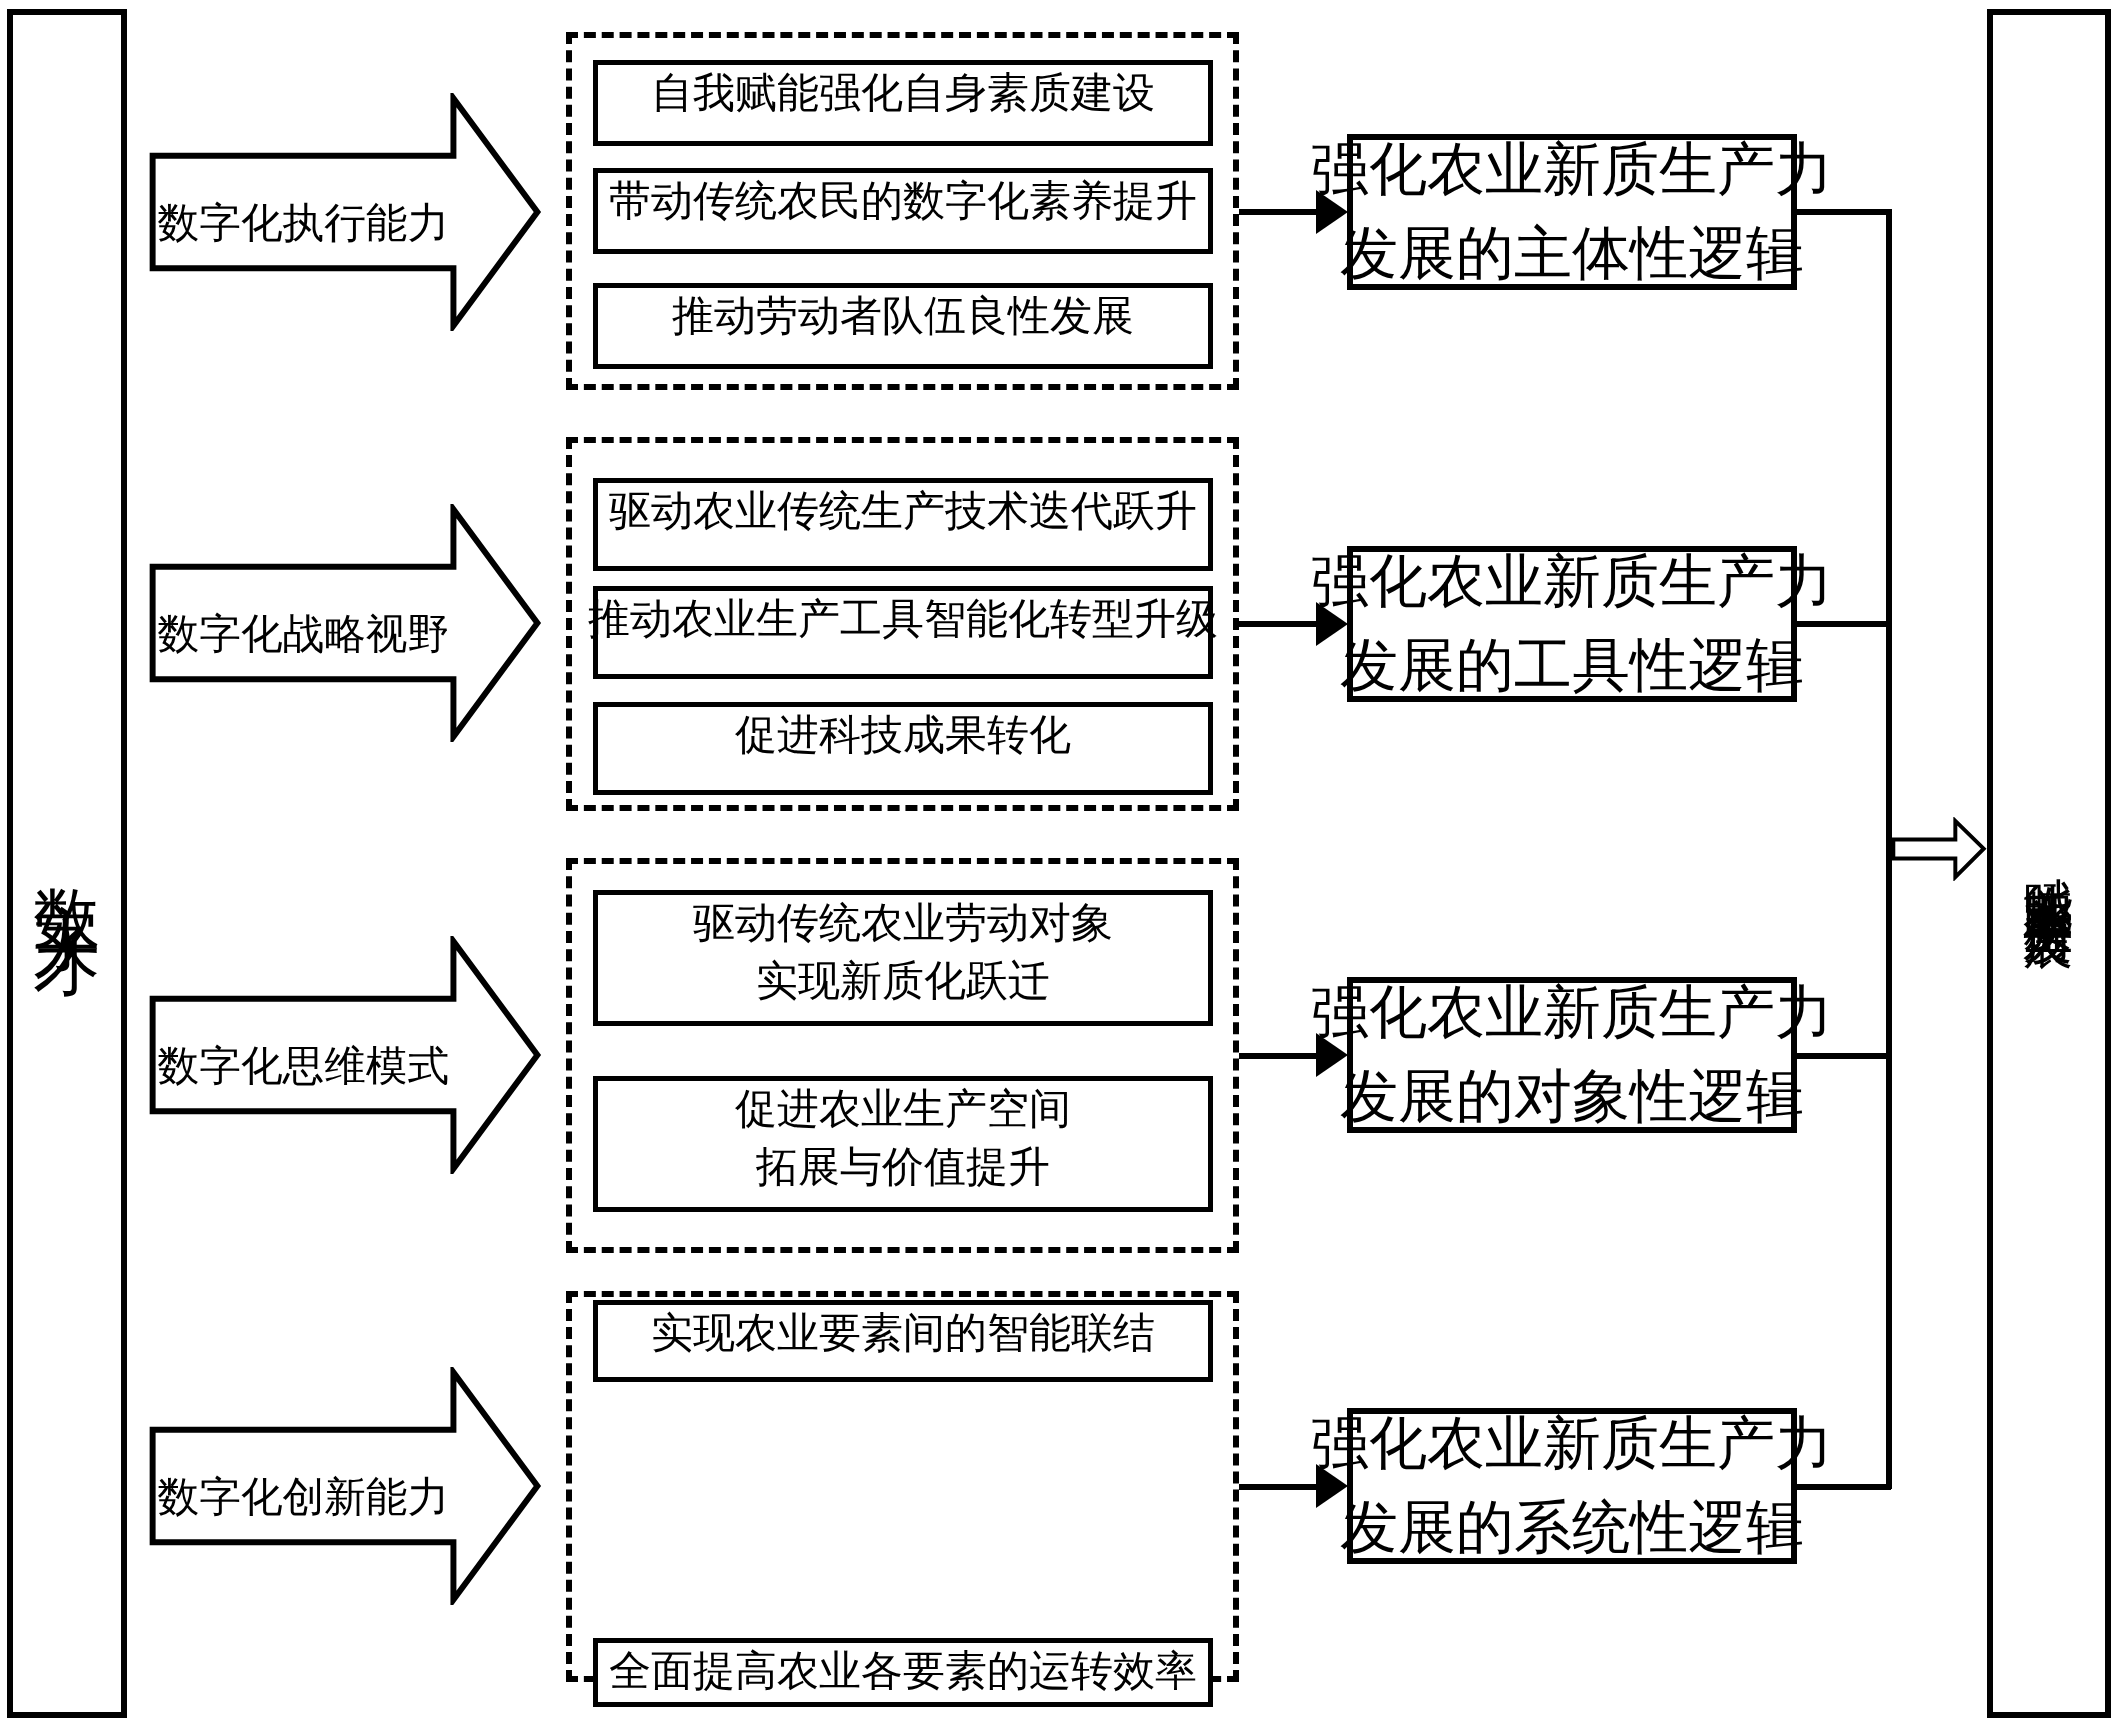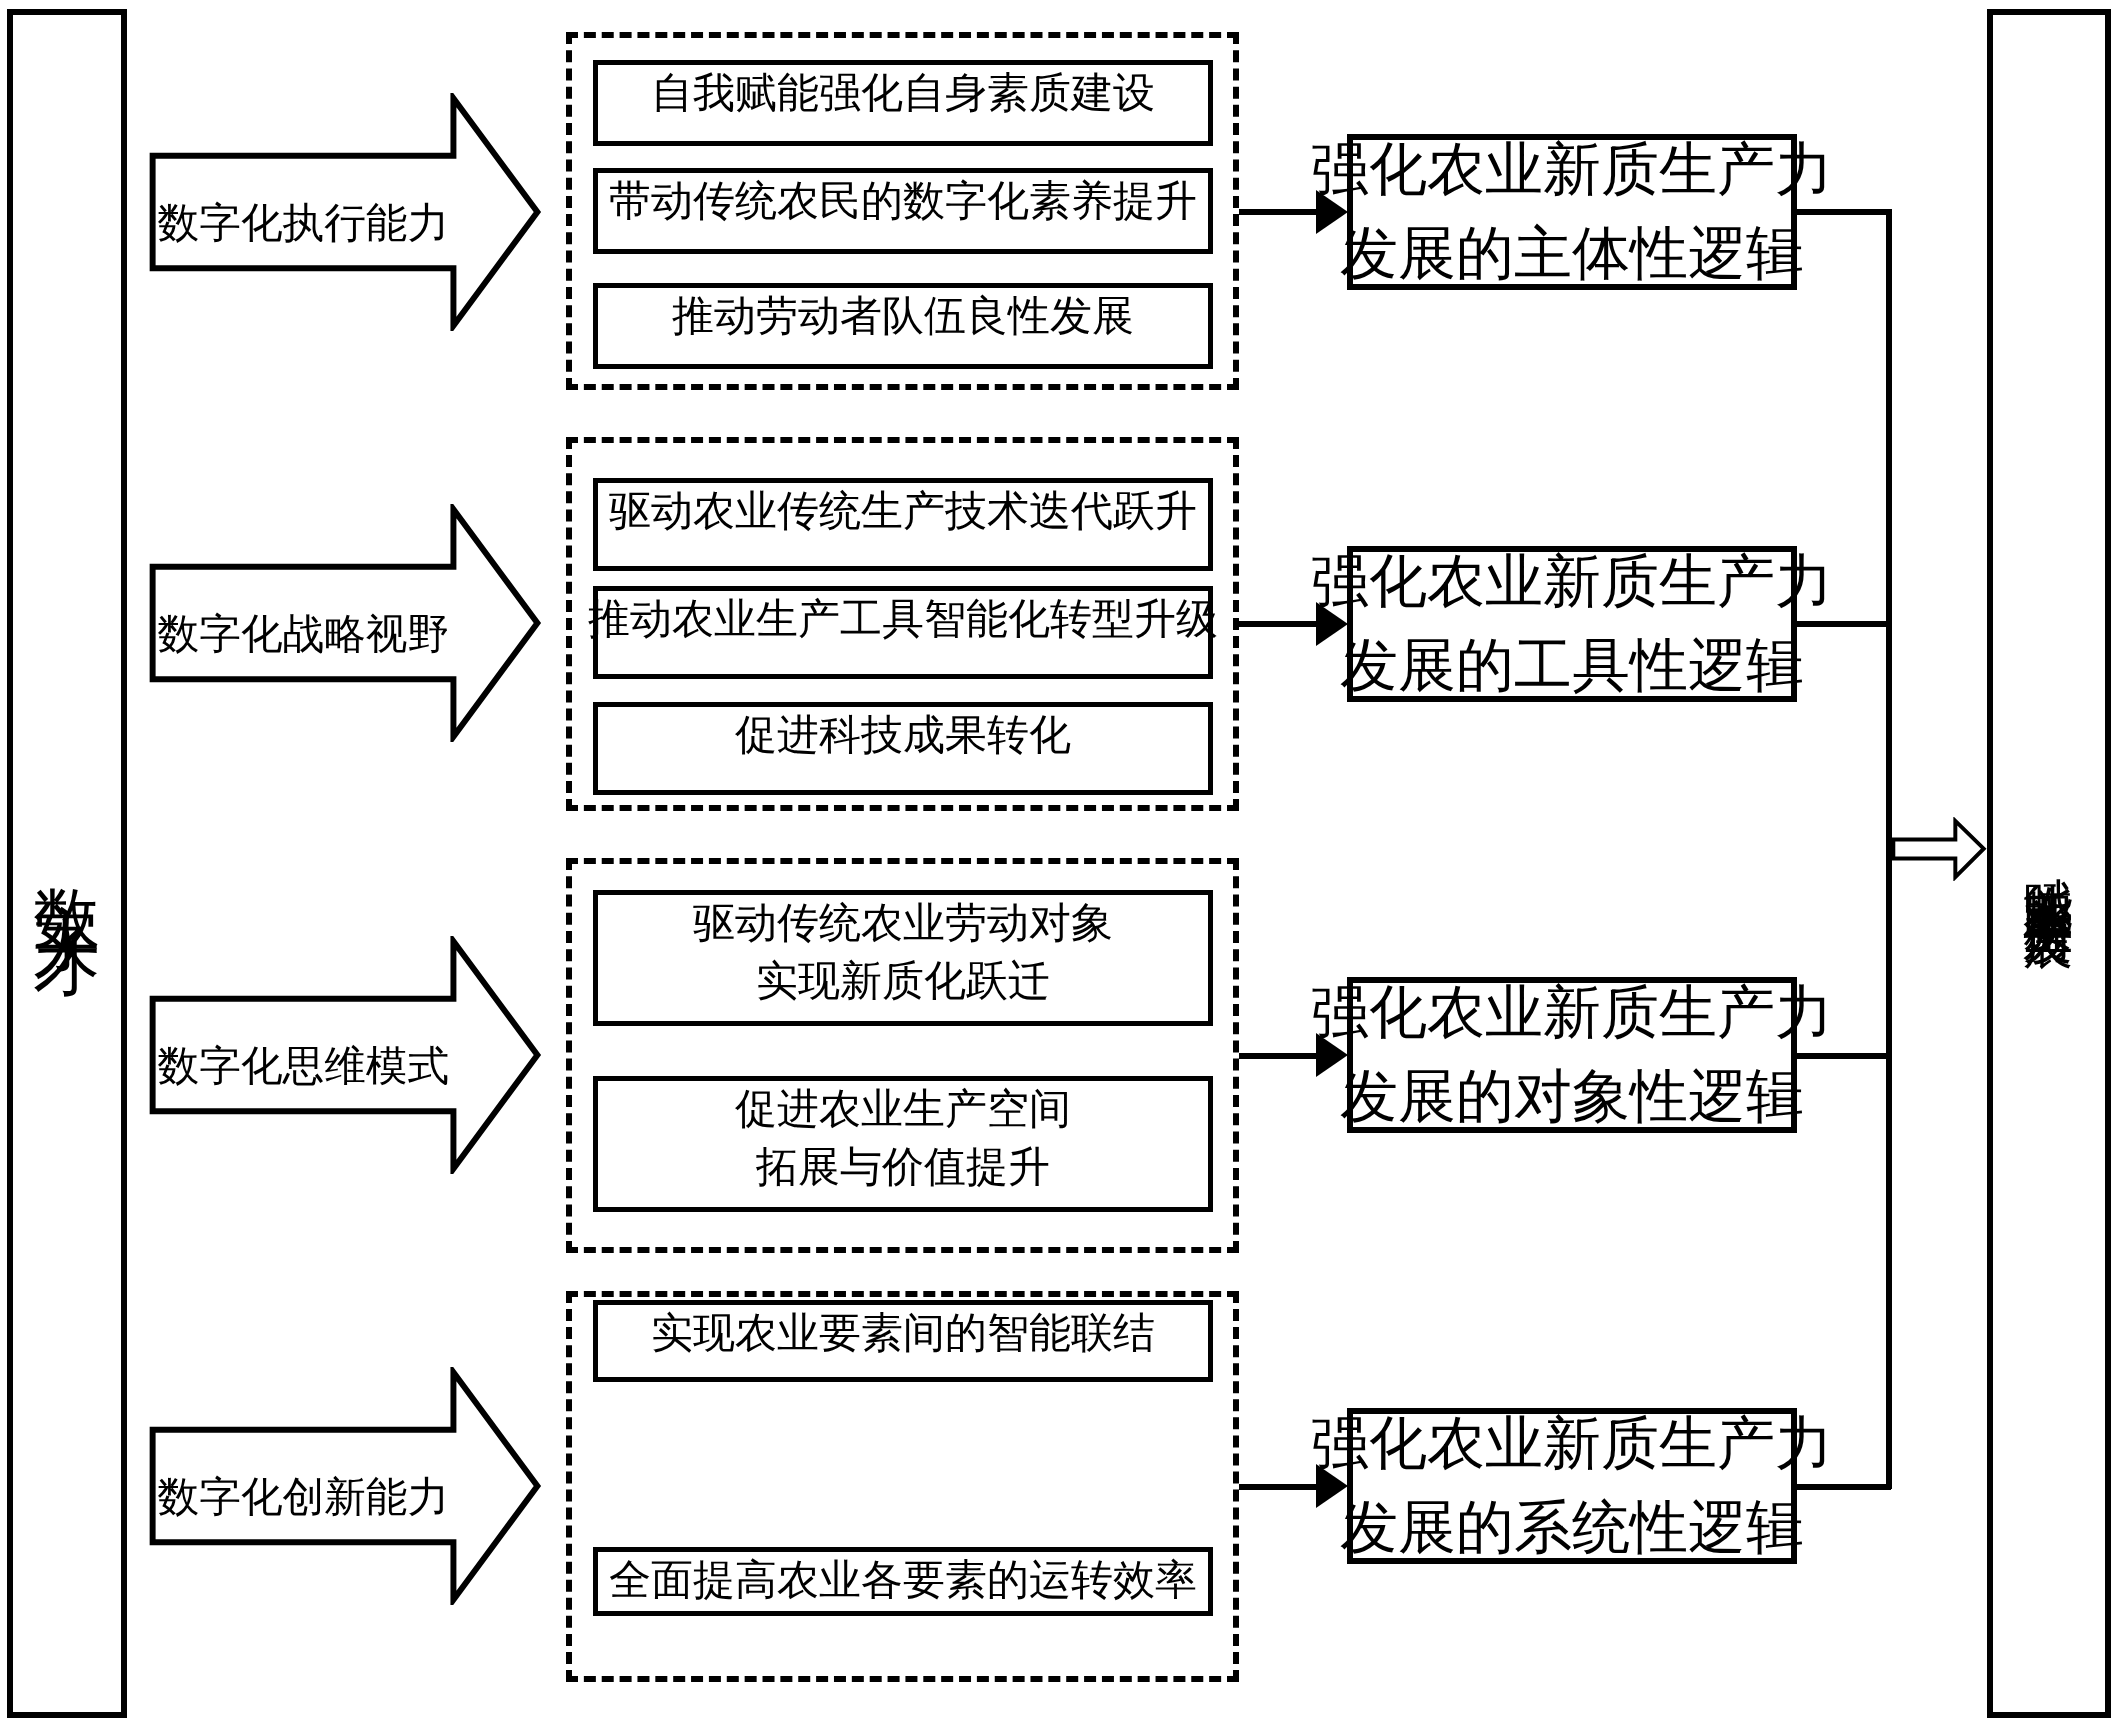--- a/index.html
+++ b/index.html
@@ -138,21 +138,21 @@
   <div class="hline" style="left:1797px;top:1053px;width:94px"></div>
 
   <svg class="fat-arrow" style="top:1367px" viewBox="0 0 595 360">
     <polygon points="5,95 460,95 460,8 587,180 460,352 460,265 5,265" fill="#fff" stroke="#000" stroke-width="9"></polygon>
     <text x="233" y="203" text-anchor="middle" dominant-baseline="middle">数字化创新能力</text>
   </svg>
   <div class="group" style="top:1291px;height:391px"></div>
   <div class="gbox" style="top:1300px;height:82px">
     <div>实现农业要素间的智能联结</div>
   </div>
-  <div class="gbox" style="top:1547px;height:69px">
+  <div class="gbox" style="top:1638px;height:69px">
     <div>全面提高农业各要素的运转效率</div>
   </div>
   <div class="hline" style="left:1239px;top:1484px;width:78px"></div>
   <div class="tri" style="left:1316px;top:1464px"></div>
   <div class="rbox" style="top:1408px">
     <div>强化农业新质生产力</div>
     <div>发展的系统性逻辑</div>
   </div>
   <div class="hline" style="left:1797px;top:1484px;width:94px"></div>
 

